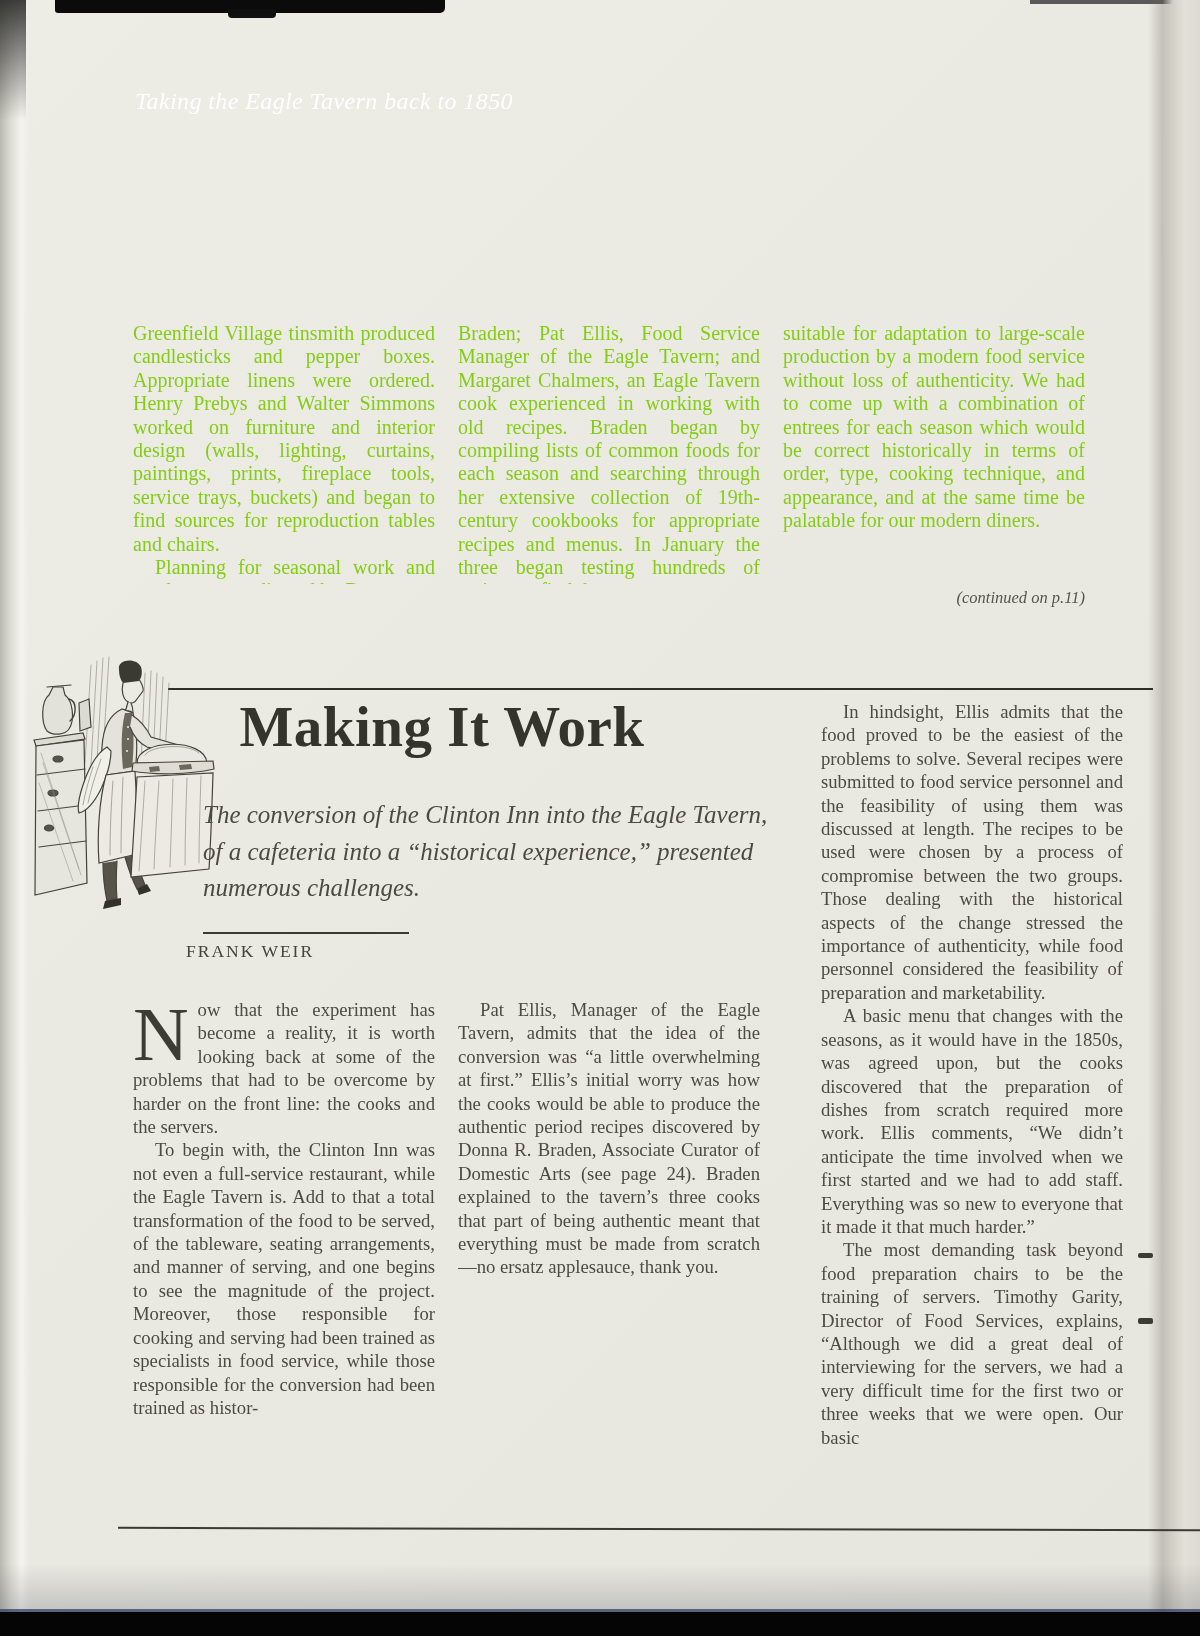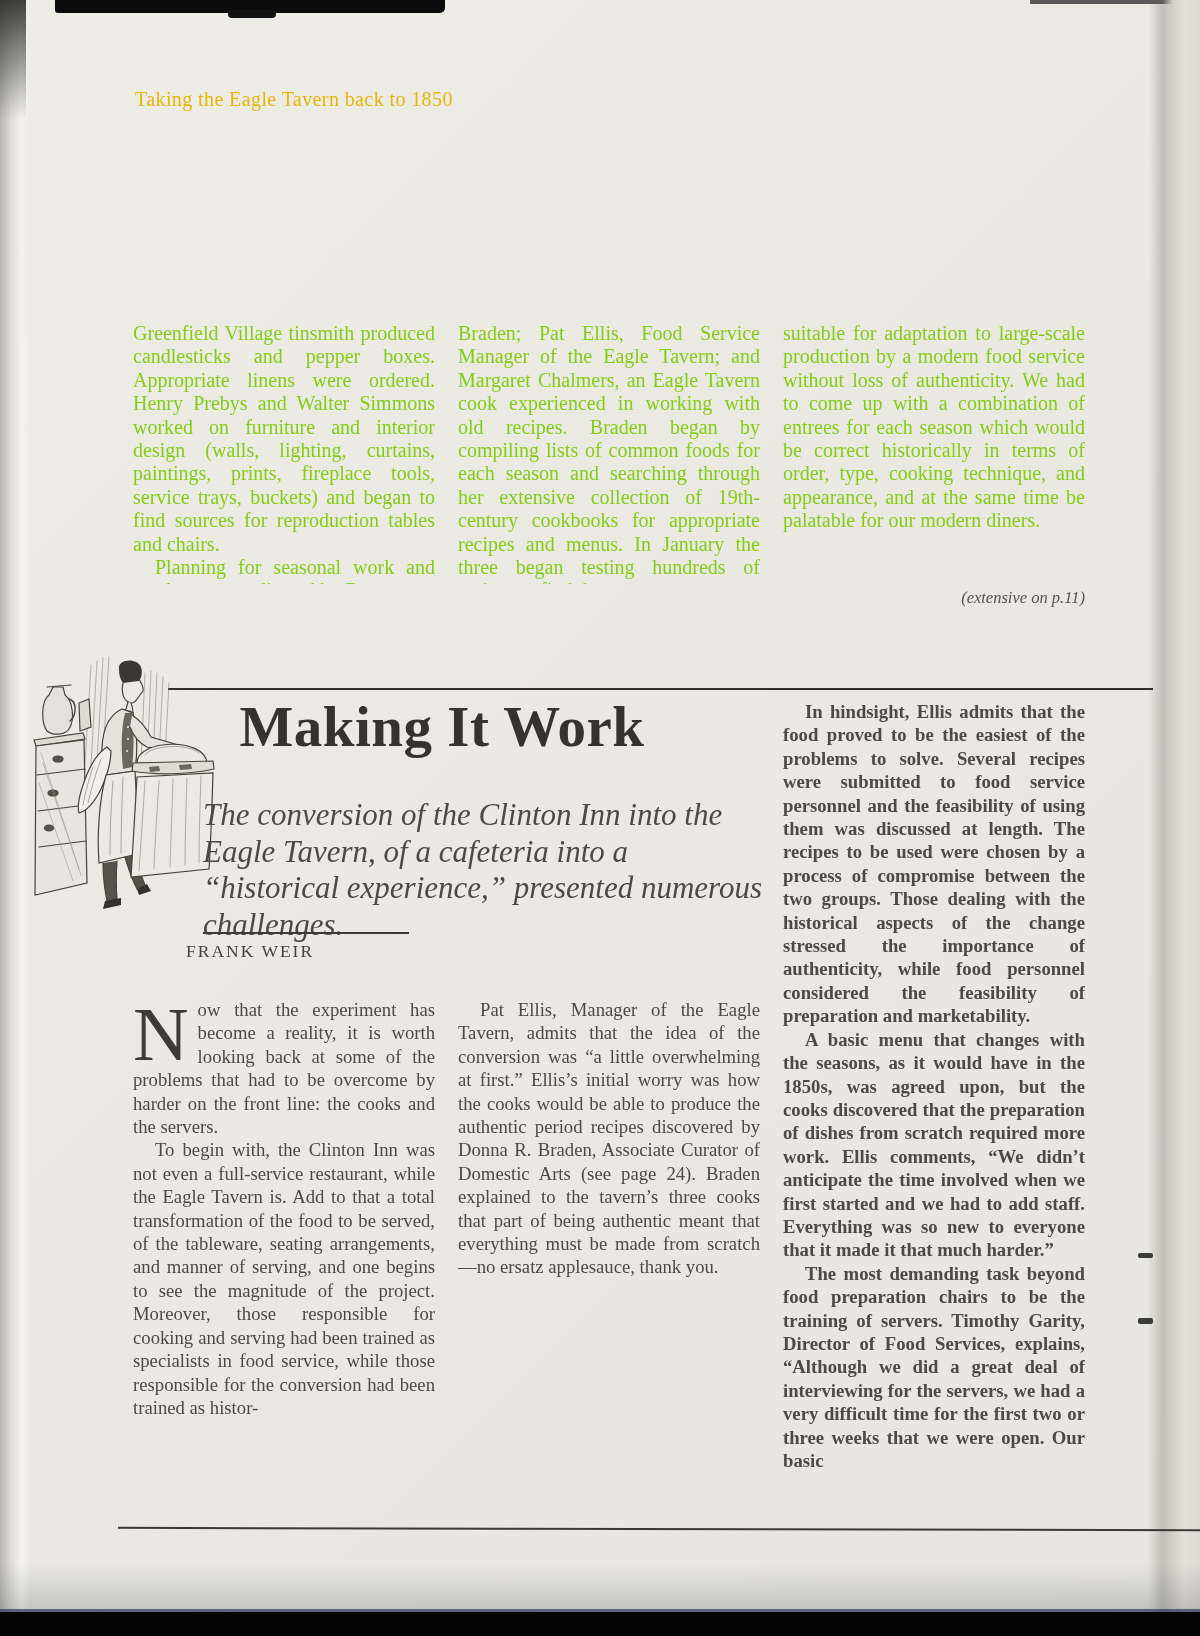--- a/index.html
+++ b/index.html
@@ -53,21 +53,21 @@
     position: absolute; left: 0; right: 0; bottom: 0; height: 24px;
     background: #050505;
   }
   .tick-mark { position: absolute; background: #3c3c37; border-radius: 2px; }
   .tick1 { left: 1138px; top: 1253px; width: 15px; height: 5px; }
   .tick2 { left: 1138px; top: 1318px; width: 15px; height: 6px; }
 
   
   .running-head {
     position: absolute; left: 135px; top: 88px;
-    font-size: 20px; color: #eab308; letter-spacing: 0.4px;
+    font-style: italic; font-size: 24px; color: #ffffff; letter-spacing: 0.4px;
   }
   .top-article {
     position: absolute; left: 133px; top: 322px; width: 952px; height: 262px;
     display: flex; gap: 23px; overflow: hidden;
   }
   .col { width: 302px; flex: 0 0 302px; overflow: hidden; }
   .body-text, .col {
     font-size: 20px; line-height: 23.4px; color: #84cc16;
     text-align: justify;
   }
@@ -84,35 +84,35 @@
   .illustration {
     position: absolute; left: 33px; top: 643px; width: 188px; height: 288px;
   }
   .feature-title {
     position: absolute; left: 132px; top: 692px; width: 612px;
     text-align: center; font-size: 57px; line-height: 62px; color: #34332c;
     letter-spacing: 0.5px;
   }
   .feature-deck {
     position: absolute; left: 203px; top: 797px; width: 566px;
-    font-style: italic; font-size: 31px; line-height: 36.5px; color: #4c4b43;
+    font-style: italic; font-size: 25px; line-height: 36.5px; color: #4c4b43;
   }
   .byline-rule {
     position: absolute; left: 203px; top: 932px; width: 206px; height: 2px;
     background: #3b3a33;
   }
   .byline {
     position: absolute; left: 186px; top: 941px;
     font-size: 17.5px; letter-spacing: 2px; color: #45443c;
   }
   .fcol { position: absolute; width: 302px; overflow: hidden;
     font-size: 18.7px; line-height: 23.4px; color: #4b4a43; text-align: justify; }
   .fcol1 { left: 133px; top: 998px; height: 484px; }
   .fcol2 { left: 458px; top: 998px; height: 484px; }
-  .fcol3 { left: 783px; top: 700px; height: 782px; font-weight: bold; }
+  .fcol3 { left: 821px; top: 700px; height: 782px; }
   .dropcap {
     float: left; font-size: 77px; line-height: 60px;
     padding: 6px 9px 0 0; color: #3d3c34;
   }
   .bottom-rule {
     position: absolute; left: 118px; right: 0; top: 1528px; height: 2px;
     background: #3a3933; transform: rotate(0.12deg);
   }
 </style>
 </head>
@@ -134,21 +134,21 @@
     <p>Greenfield Village tinsmith produced candlesticks and pepper boxes. Appropriate linens were ordered. Henry Prebys and Walter Simmons worked on furniture and interior design (walls, lighting, curtains, paintings, prints, fireplace tools, service trays, buckets) and began to find sources for reproduction tables and chairs.</p>
     <p class="indent">Planning for seasonal work and meals was coordinated by Donna</p>
   </div>
   <div class="col">
     <p>Braden; Pat Ellis, Food Service Manager of the Eagle Tavern; and Margaret Chalmers, an Eagle Tavern cook experienced in working with old recipes. Braden began by compiling lists of common foods for each season and searching through her extensive collection of 19th-century cookbooks for appropriate recipes and menus. In January the three began testing hundreds of recipes to find the ones most</p>
   </div>
   <div class="col">
     <p>suitable for adaptation to large-scale production by a modern food service without loss of authenticity. We had to come up with a combination of entrees for each season which would be correct historically in terms of order, type, cooking technique, and appearance, and at the same time be palatable for our modern diners.</p>
   </div>
 </div>
-<div class="continued-note">(extensive on p.11)</div>
+<div class="continued-note">(continued on p.11)</div>
 
 <div class="feature-rule"></div>
 
 <svg class="illustration" viewBox="0 0 188 288" xmlns="http://www.w3.org/2000/svg" fill="none" stroke="#45443b" stroke-width="1.2" stroke-linecap="round">
 
   <g stroke="#79776c" stroke-width="0.7" opacity="0.75">
     <path d="M58 22 L52 120"></path>
       <path d="M64 18 L58 122"></path>
       <path d="M70 15 L64 118"></path>
     <path d="M76 14 L71 95"></path>

